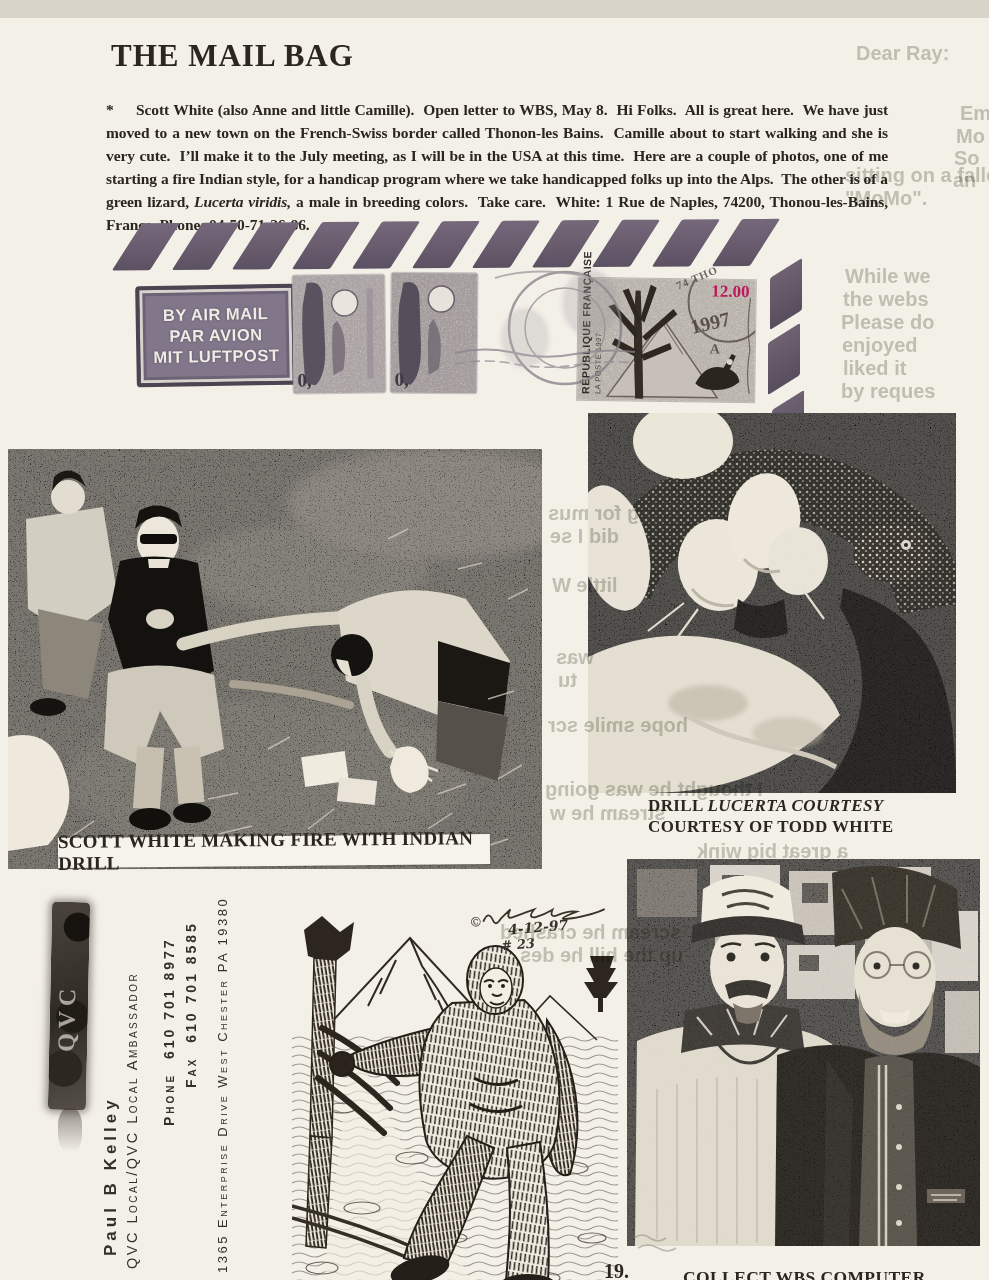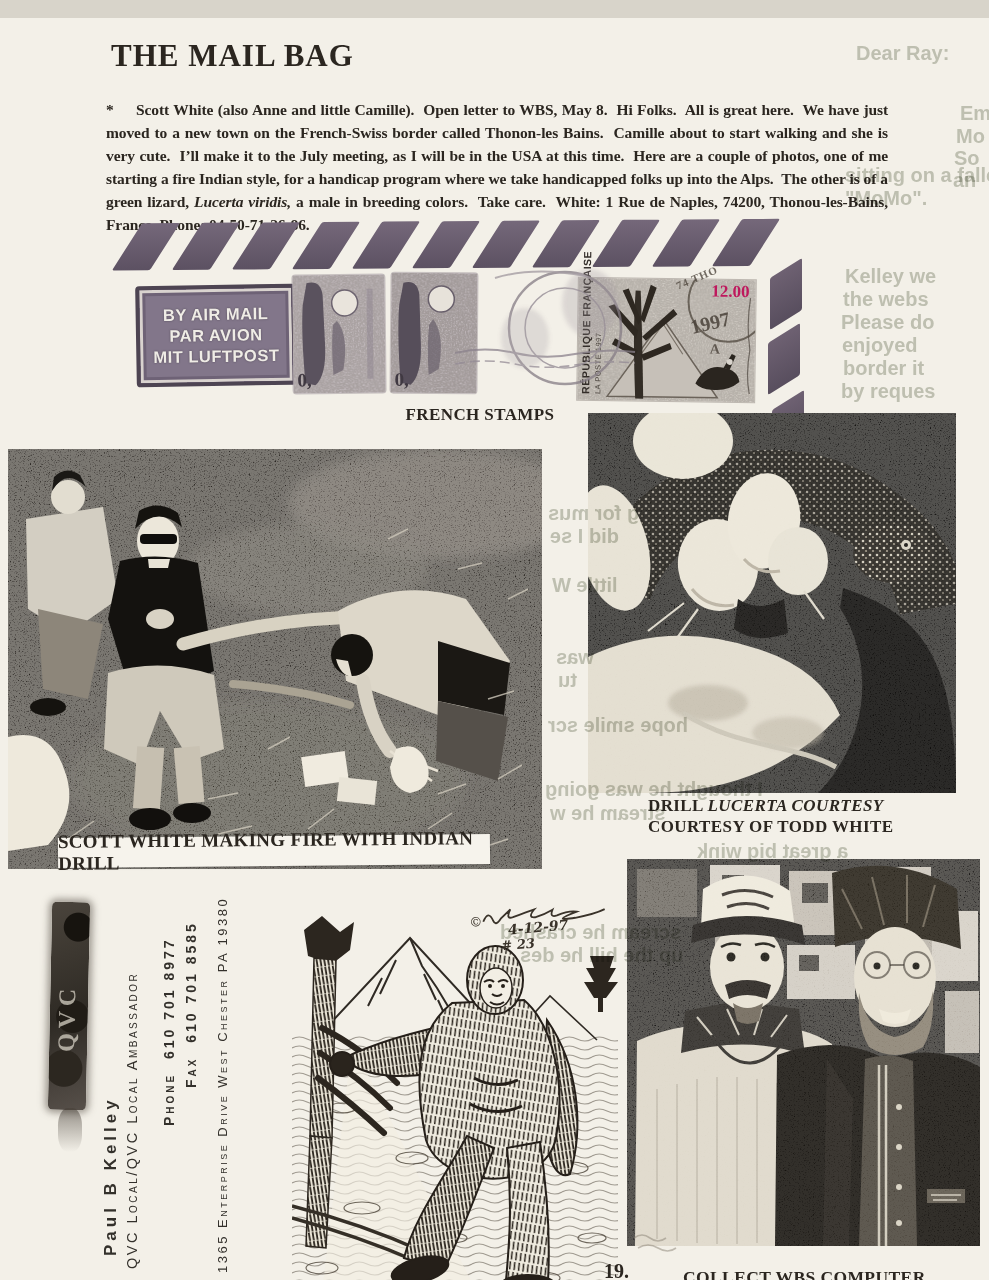--- a/index.html
+++ b/index.html
@@ -190,21 +190,20 @@
       <circle cx="150" cy="22" r="40" fill="none" stroke="#554d44" stroke-width="2" opacity=".8"></circle>
     </svg>
     <span class="country">RÉPUBLIQUE FRANÇAISE</span>
     <span class="issue">LA POSTE 1997</span>
     <span class="val">12.00</span>
     <span class="pm-top">74 THO</span>
     <span class="pm-year">1997</span>
     <span class="pm-letter">A</span>
   </div>
 
-  <div class="abs capt" style="left:330px;top:387px;width:300px;text-align:center;">FRENCH STAMPS</div>
 
   <svg class="abs photo" style="left:8px;top:431px;" width="534" height="420" viewBox="0 0 534 420">
     <rect width="534" height="420" fill="#27231f"></rect>
     <ellipse cx="430" cy="55" rx="150" ry="55" fill="#57504a" opacity=".7" filter="url(#soft)"></ellipse>
     <ellipse cx="300" cy="120" rx="120" ry="45" fill="#4a443e" opacity=".6" filter="url(#soft)"></ellipse>
     <ellipse cx="260" cy="330" rx="200" ry="80" fill="#36312b" opacity=".8" filter="url(#soft)"></ellipse>
     <rect width="534" height="420" fill="#fff" filter="url(#grainL)" opacity=".4"></rect>
 
     <g>
       <path d="M18,70 L95,58 L110,150 L60,185 L20,160 Z" fill="#d3cec2"></path>
@@ -445,25 +444,25 @@
   <div class="abs pageno">19.</div>
 
   <div id="bleed-layer">
       <div class="bleed" style="left: 856px; top: 24px;">Dear Ray:</div>
       <div class="bleed" style="left: 960px; top: 84px;">Em</div>
       <div class="bleed" style="left: 956px; top: 107px;">Mo</div>
       <div class="bleed" style="left: 954px; top: 129px;">So</div>
       <div class="bleed" style="left: 953px; top: 151px;">an</div>
       <div class="bleed" style="left: 845px; top: 146px;">sitting on a fallen tre</div>
       <div class="bleed" style="left: 845px; top: 169px;">"MoMo".</div>
-      <div class="bleed" style="left: 845px; top: 247px;">Kelley we</div>
+      <div class="bleed" style="left: 845px; top: 247px;">While we</div>
       <div class="bleed" style="left: 843px; top: 270px;">the webs</div>
       <div class="bleed" style="left: 841px; top: 293px;">Please do</div>
       <div class="bleed" style="left: 842px; top: 316px; text-align: center;">enjoyed</div>
-      <div class="bleed" style="left: 843px; top: 339px;">border it</div>
+      <div class="bleed" style="left: 843px; top: 339px;">liked it</div>
       <div class="bleed" style="left: 841px; top: 362px;">by reques</div>
       <div class="bleed mir" style="left: 548px; top: 484px;">g for mus</div>
       <div class="bleed mir" style="left: 550px; top: 507px;">did I se</div>
       <div class="bleed mir" style="left: 552px; top: 556px;">little W</div>
       <div class="bleed mir" style="left: 556px; top: 628px;">was</div>
       <div class="bleed mir" style="left: 558px; top: 651px;">tu</div>
       <div class="bleed mir" style="left: 548px; top: 696px;">hope smile scr</div>
       <div class="bleed mir" style="left: 545px; top: 760px;">I thought he was going</div>
       <div class="bleed mir" style="left: 550px; top: 784px;">stream he w</div>
       <div class="bleed mir" style="left: 697px; top: 822px;">a great big wink</div>

